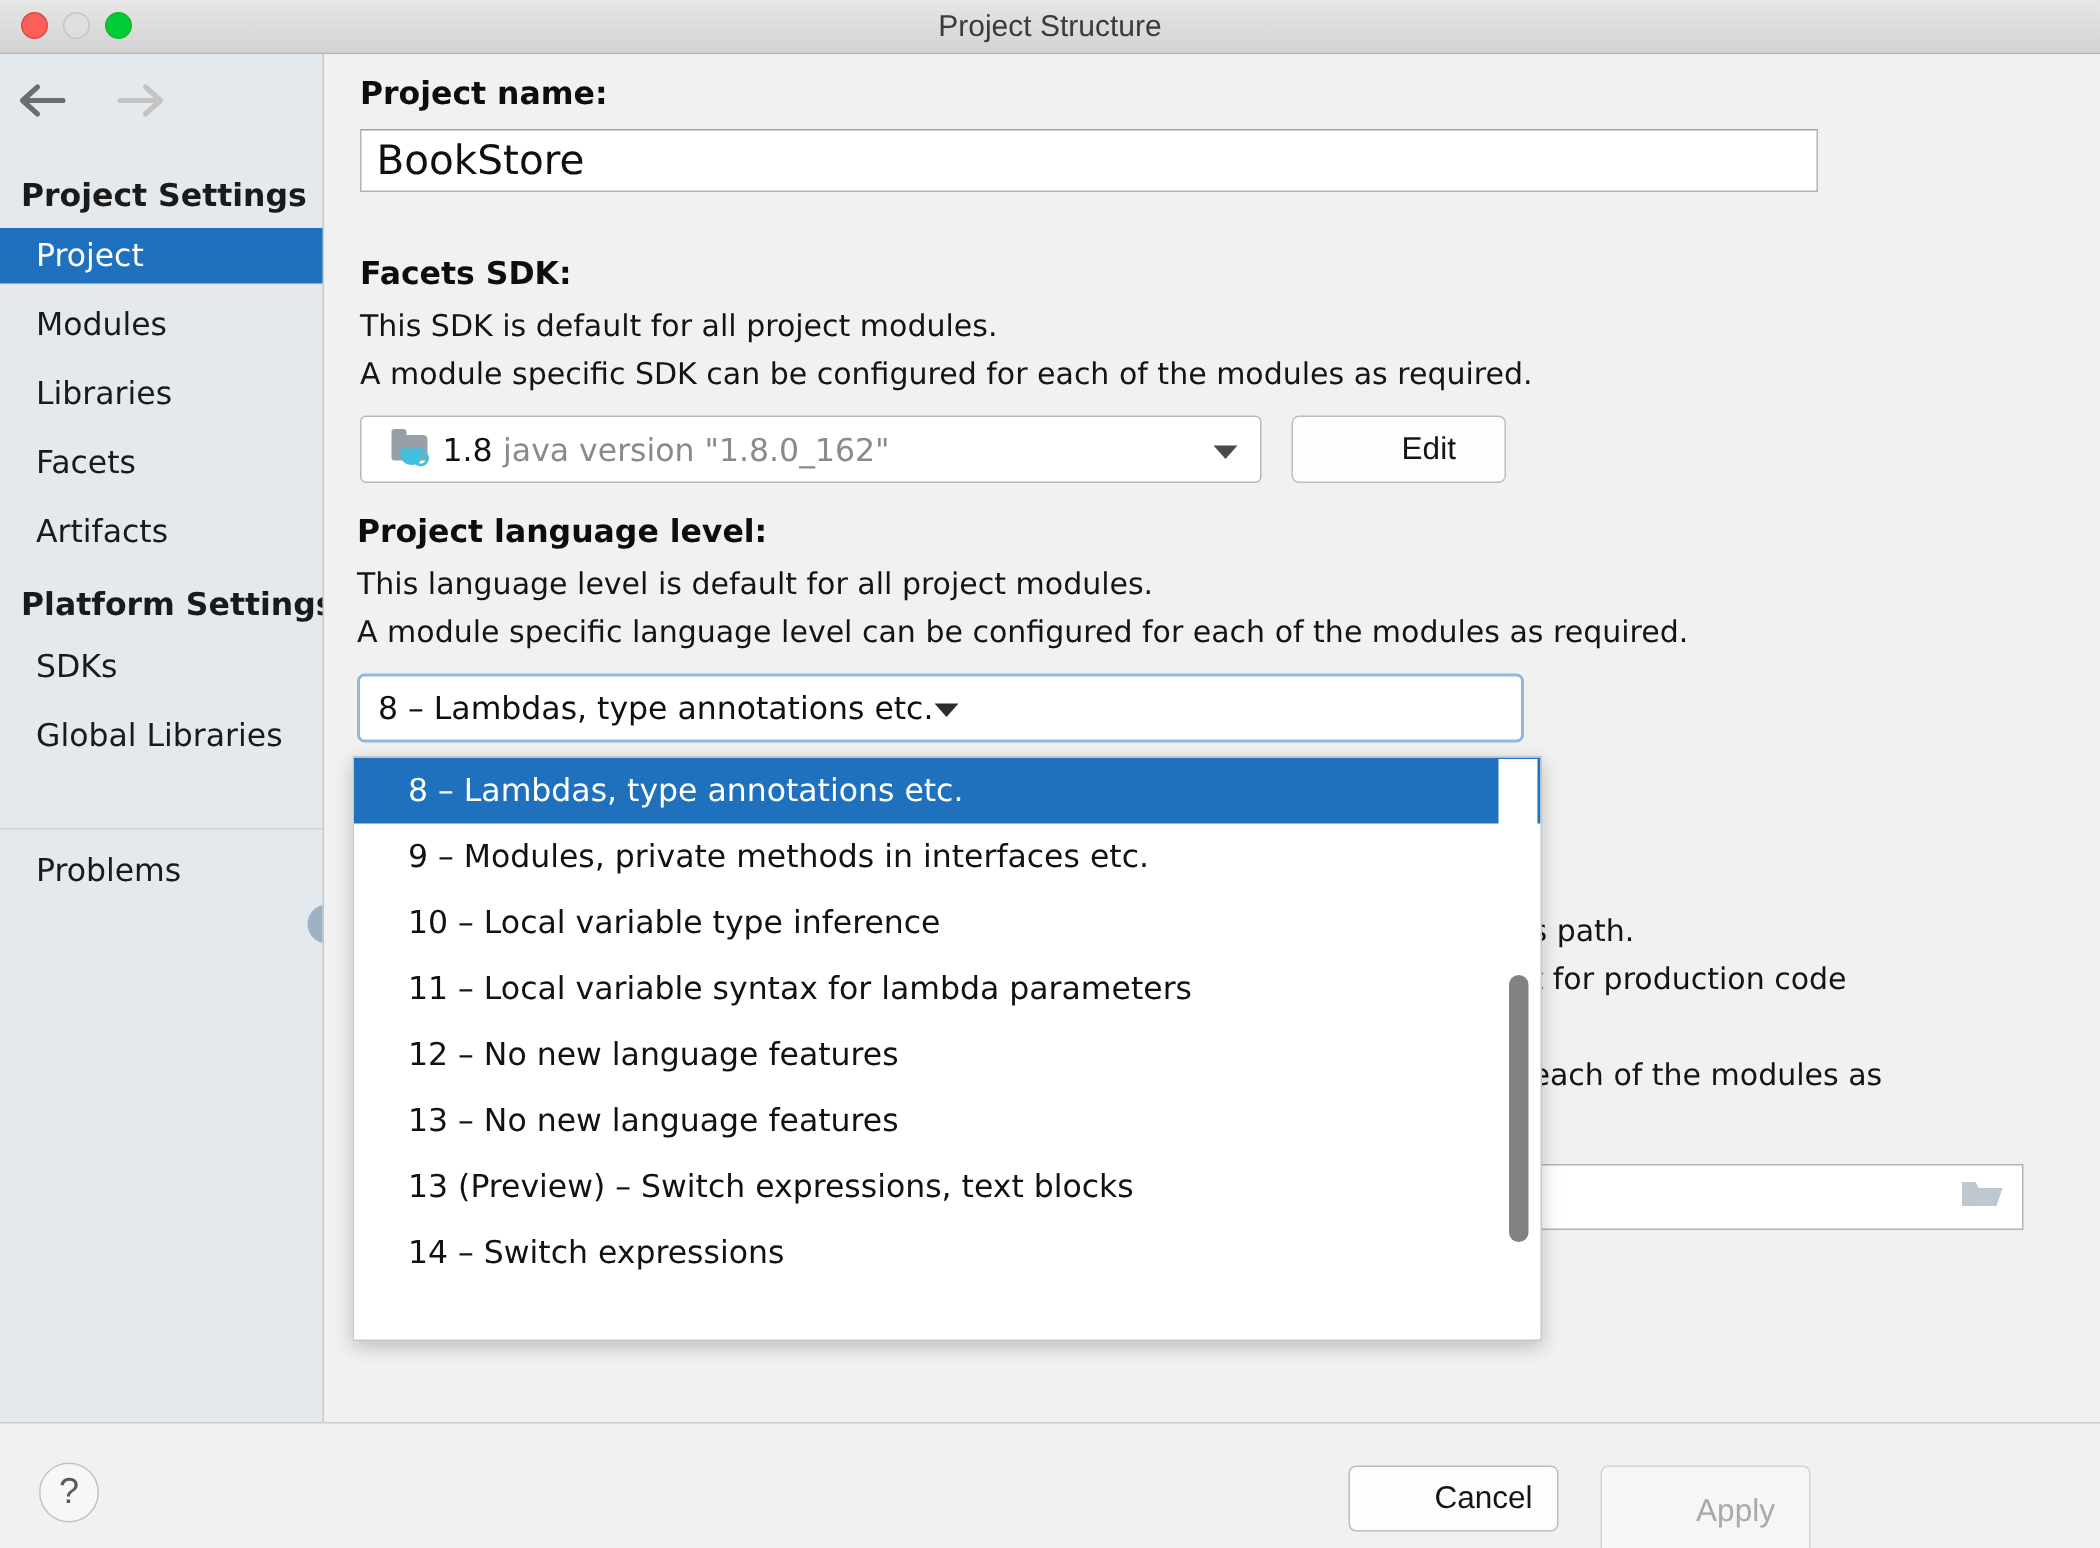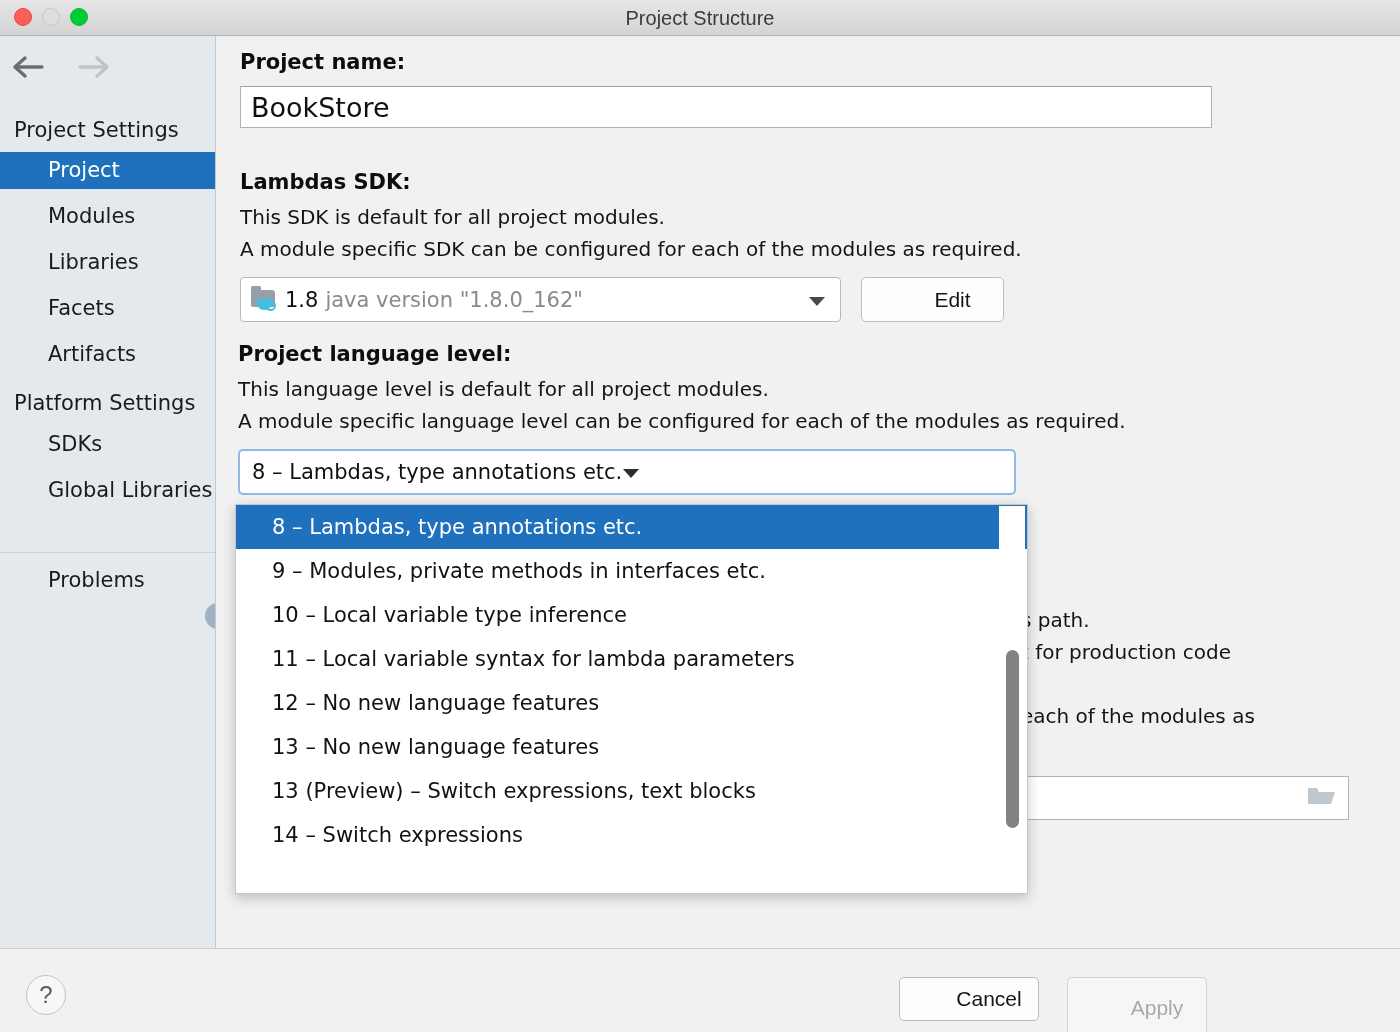--- a/index.html
+++ b/index.html
@@ -66,31 +66,31 @@
     display: flex; gap: 22px; align-items: center;
   }
   .arrow {
     width: 40px; height: 34px;
     display: flex; align-items: center; justify-content: center;
   }
   .sb-section {
     position: absolute;
     left: 14px;
     font-size: 21px;
-    font-weight: normal;
+    font-weight: bold;
     color: #1a1a1a;
     white-space: nowrap;
   }
   .sb-item {
     position: absolute;
     left: 0;
     width: 216px;
     height: 37px;
     line-height: 37px;
-    padding-left: 48px;
+    padding-left: 24px;
     font-size: 21px;
     color: #1a1a1a;
     white-space: nowrap;
   }
   .sb-item.selected {
     background: #1f71be;
     color: #ffffff;
   }
   .sb-divider {
     position: absolute;
@@ -145,21 +145,21 @@
   }
 
   
   .combo {
     position: absolute;
     background: #ffffff;
     border: 1px solid #b8b8b8;
     border-radius: 4px;
     display: flex;
     align-items: center;
-    padding: 0 10px;
+    padding: 0 20px;
     font-size: 21px;
     color: #101010;
   }
   .combo .caret {
     position: absolute;
     right: 14px; top: 50%;
     transform: translateY(-50%);
   }
 
   
@@ -366,21 +366,21 @@
     <div class="problems-badge"></div>
   </div>
 
   <div class="content">
 
     <div class="lbl-bold" style="left:23px; top:14px;">Project name:</div>
     <div class="textfield" style="left:23px; top:50px; width:972px; height:42px;">
       <span>BookStore</span>
     </div>
 
-    <div class="lbl-bold" style="left:23px; top:134px;">Lambdas SDK:</div>
+    <div class="lbl-bold" style="left:23px; top:134px;">Facets SDK:</div>
     <div class="lbl" style="left:23px; top:169px;">This SDK is default for all project modules.</div>
     <div class="lbl" style="left:23px; top:201px;">A module specific SDK can be configured for each of the modules as required.</div>
 
     <div class="combo" style="left:23px; top:241px; width:601px; height:45px;">
       <span class="sdk-icon">
         <span class="folder"></span>
         <span class="cup"></span>
       </span>
       <span class="sdk-ver">1.8</span>
       <span class="sdk-desc">java version "1.8.0_162"</span>

